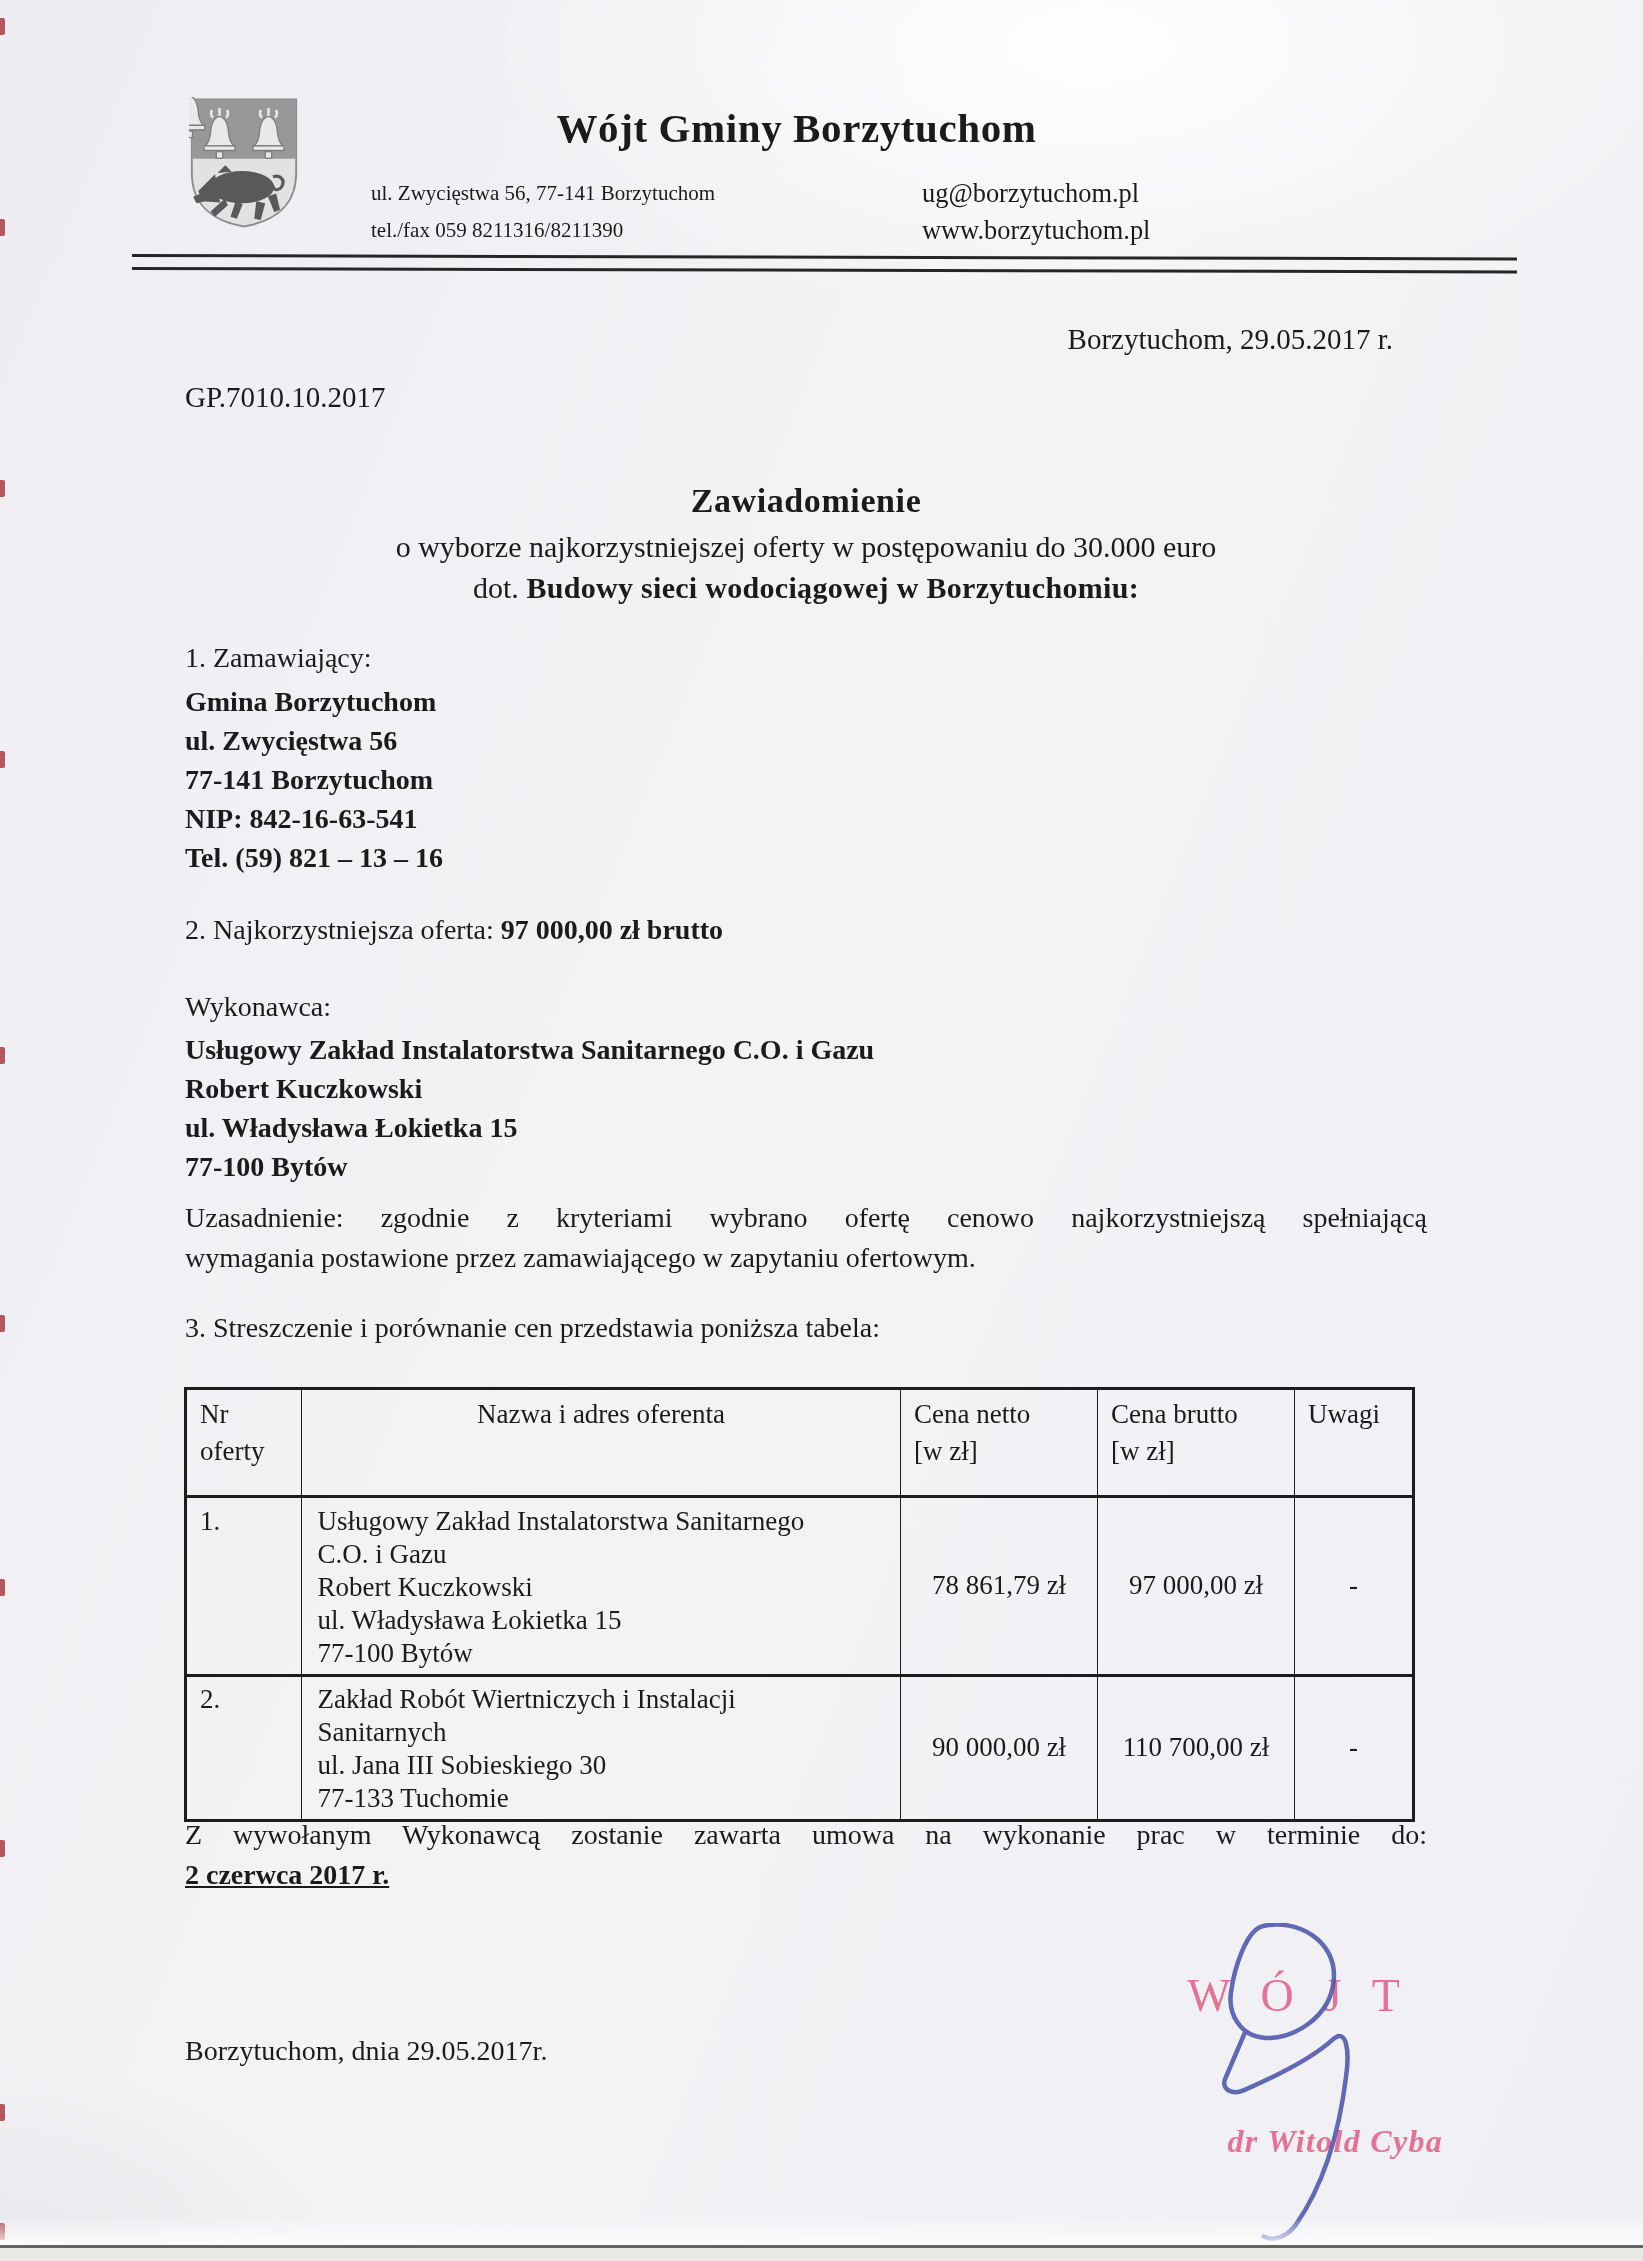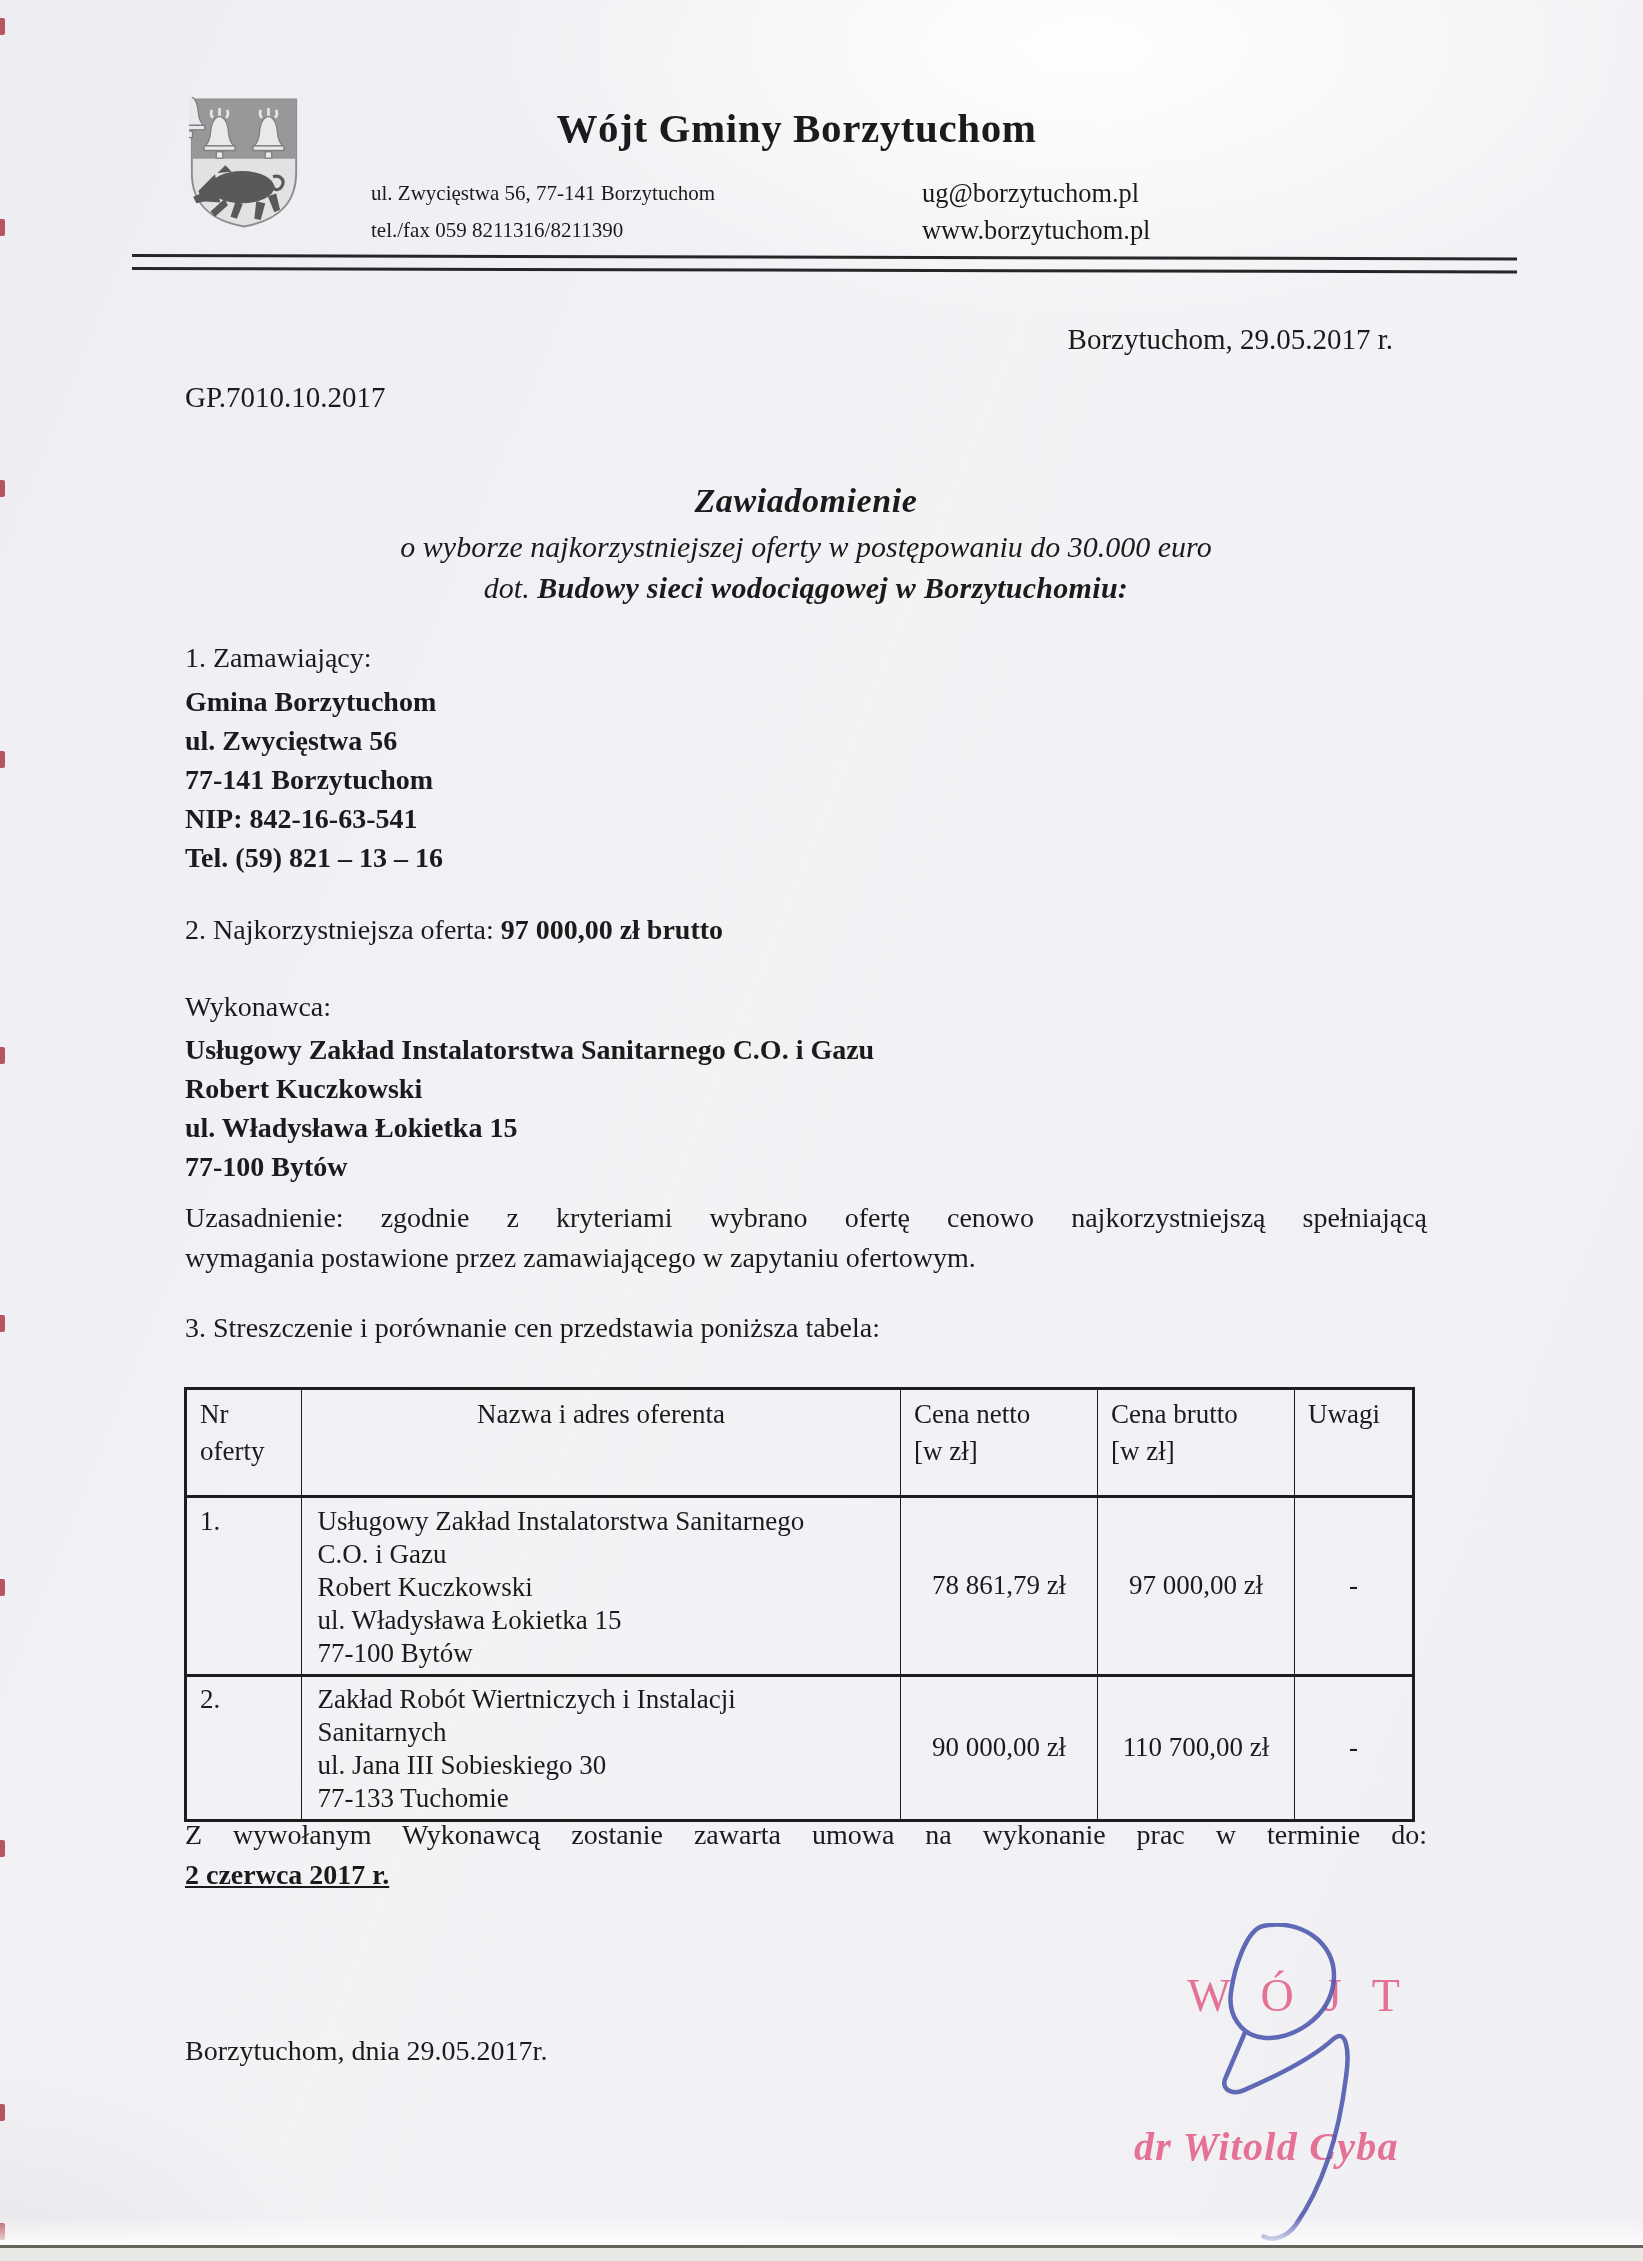--- a/index.html
+++ b/index.html
@@ -16,21 +16,21 @@
   
   .crest{left:189px;top:97px;}
   .org-title{left:342px;top:104px;width:909px;text-align:center;font-size:41px;font-weight:bold;letter-spacing:0.6px;}
   .addr-a{left:371px;top:175px;font-size:21px;line-height:37px;}
   .addr-b{left:922px;top:175px;font-size:26.4px;line-height:37px;}
   .rule{left:132px;top:254px;width:1385px;height:9.7px;border-top:3.9px solid #262628;border-bottom:3.2px solid #262628;transform:rotate(.14deg);transform-origin:left center;}
   
   .dateline{left:736px;top:323px;width:657px;text-align:right;font-size:29px;}
   .refno{left:185px;top:381px;font-size:29px;}
   
-  .notice{left:184px;top:482px;width:1244px;text-align:center;font-style:italic;}
+  .notice{left:184px;top:482px;width:1244px;text-align:center;}
   .notice-title{font-size:34px;font-weight:bold;letter-spacing:0.6px;}
   .notice-sub{font-size:30px;margin-top:10.3px;}
   .notice-subject{font-size:30px;margin-top:6.4px;}
   .notice-subject b{letter-spacing:0.3px;}
   
   .t{font-size:28px;}
   .lines{white-space:pre-line;}
   .ordering-head{left:185px;top:642px;}
   .ordering-lines{left:185px;top:682px;font-weight:bold;line-height:39px;}
   .offer-line{left:185px;top:914px;}
@@ -50,21 +50,21 @@
   .offers td.name{padding-left:15.5px;}
   .offers td.val{text-align:center;vertical-align:middle;padding:0 3.9px;}
   .offers tbody tr.r1 td{border-bottom:3.2px solid #1d1d1f;}
   
   .closing{left:185px;top:1815px;width:1242px;line-height:40px;}
   .closing .sentence{text-align:justify;text-align-last:justify;}
   .closing .deadline{font-weight:bold;text-decoration:underline;}
   .place-date{left:185px;top:2035px;}
   
   .stamp-title{left:1160px;top:1969px;width:271px;text-align:center;font-size:46px;font-weight:normal;color:#e4678c;letter-spacing:30px;text-indent:26px;opacity:.92;}
-  .stamp-name{left:1134px;top:2123px;width:309px;text-align:left;font-size:40px;font-weight:bold;font-style:italic;color:#e4678c;letter-spacing:1.3px;opacity:.92;}
+  .stamp-name{left:1134px;top:2123px;width:309px;text-align:right;font-size:32px;font-weight:bold;font-style:italic;color:#e4678c;letter-spacing:1.3px;opacity:.92;}
   .pen{left:1217px;top:1923px;}
   
   .edge-mark{position:absolute;left:0;width:5.2px;height:17px;background:rgba(158,28,38,.72);border-radius:0 1.9px 1.9px 0;}
   .scan-bottom{left:0;top:2245px;width:1643px;height:16px;background:#e8e8e4;border-top:3.2px solid #64645e;}
   .scan-bottom-glow{left:0;top:2217px;width:1643px;height:28px;background:linear-gradient(rgba(255,255,255,0),rgba(255,255,255,.85));}
 </style>
 </head>
 <body>
 
 <div class="page">

